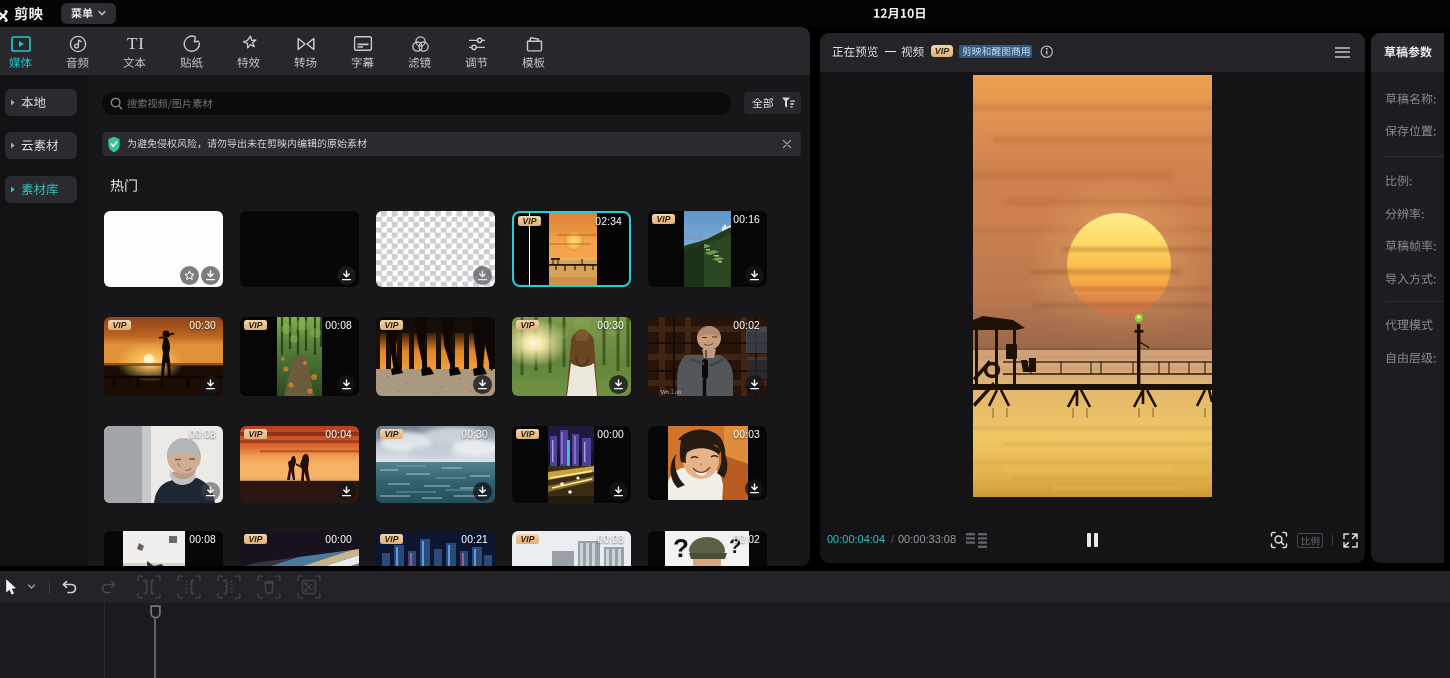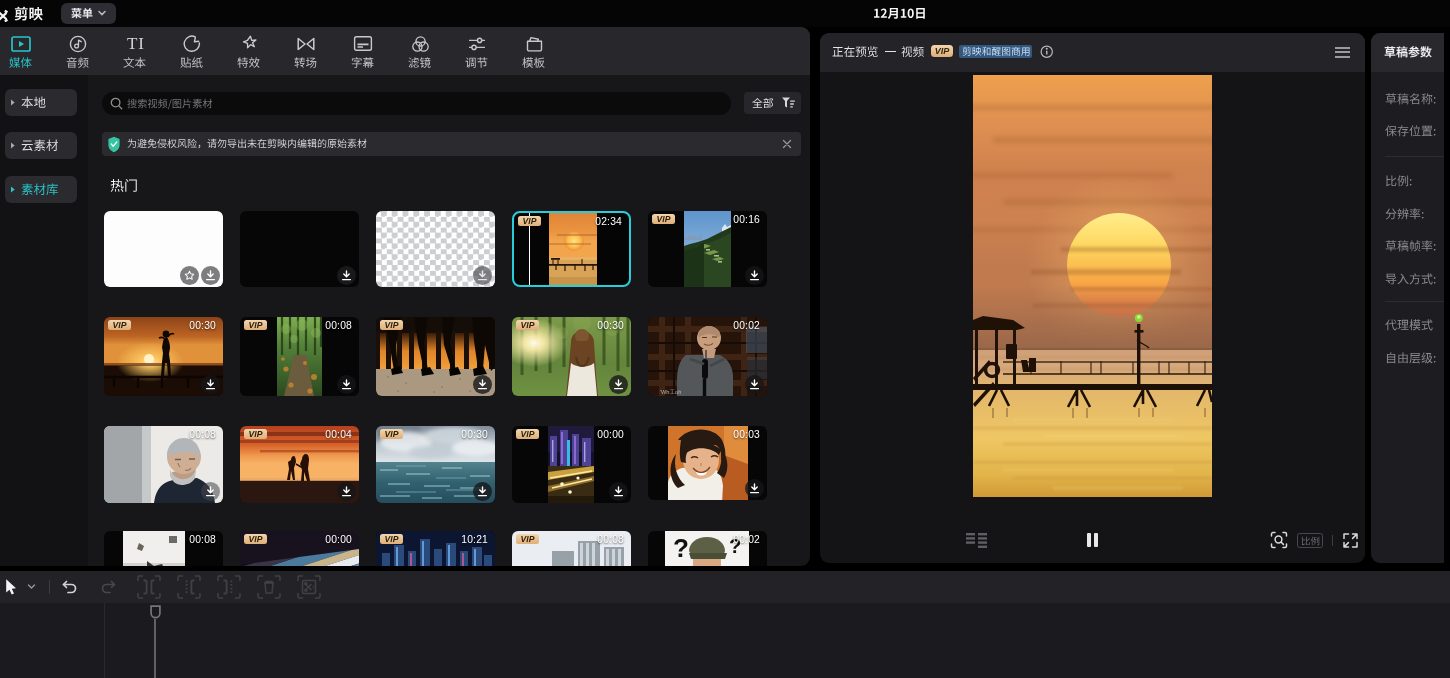--- a/index.html
+++ b/index.html
@@ -909,21 +909,21 @@
 <rect y="52" width="119" height="26" fill="#0a1228"></rect>
 <g fill="#c8e0f8" opacity=".5">
           <rect x="4" y="54" width="112" height="1.6"></rect>
         </g>
       </svg>
       <div class="vip">
         <svg width="23" height="10.5" viewBox="0 0 23 10.5">
           <text x="11.5" y="8.4" text-anchor="middle" font-family="Liberation Sans" font-size="8.6" font-weight="bold" font-style="italic" fill="#2e2009">VIP</text>
         </svg>
       </div>
-      <div class="time">10:21</div>
+      <div class="time">00:21</div>
     </div>
     <div class="card" style="left:512px;top:504px;width:119px;height:78px">
       <svg width="119" height="78" viewBox="0 0 119 78" preserveAspectRatio="none">
 <rect width="119" height="78" fill="#eaeef2"></rect>
 <g fill="#98a0a8">
           <rect x="66" y="10" width="22" height="68"></rect>
           <rect x="92" y="16" width="20" height="62"></rect>
           <rect x="40" y="20" width="22" height="58"></rect>
         </g>
 <g fill="#cdd4da">
@@ -1118,20 +1118,25 @@
           <rect x="40" y="402" width="199" height="2"></rect>
         </g>
 <g fill="#f2d283" opacity=".42" filter="url(#bl2)">
           <rect x="40" y="344" width="160" height="2"></rect>
           <rect x="70" y="360" width="140" height="2"></rect>
           <rect x="30" y="394" width="170" height="2"></rect>
           <rect x="80" y="412" width="130" height="2"></rect>
         </g>
 </svg>
     </div>
+    <div class="abs" style="left:7px;top:495px;width:531px;height:24px;font-size:11px;color:#8b8b90">
+      <span style="position:absolute;left:0;top:5px;color:#22c3c3">00:00:04:04</span>
+      <span style="position:absolute;left:64px;top:5px;color:#55555a">/</span>
+      <span style="position:absolute;left:71px;top:5px;color:#9a9a9f">00:00:33:08</span>
+    </div>
     <div class="abs" style="left:146px;top:500px">
       <svg width="21" height="15" viewBox="0 0 21 15">
         <g fill="#5e5e64">
 <rect y="0" width="9" height="2.4"></rect>
           <rect y="4.2" width="9" height="2.4"></rect>
           <rect y="8.4" width="9" height="2.4"></rect>
 <rect x="12" y="0" width="9" height="2.4"></rect>
           <rect x="12" y="4.2" width="9" height="2.4"></rect>
           <rect x="12" y="8.4" width="9" height="2.4"></rect>
           <rect x="12" y="12.6" width="9" height="2.4"></rect>

